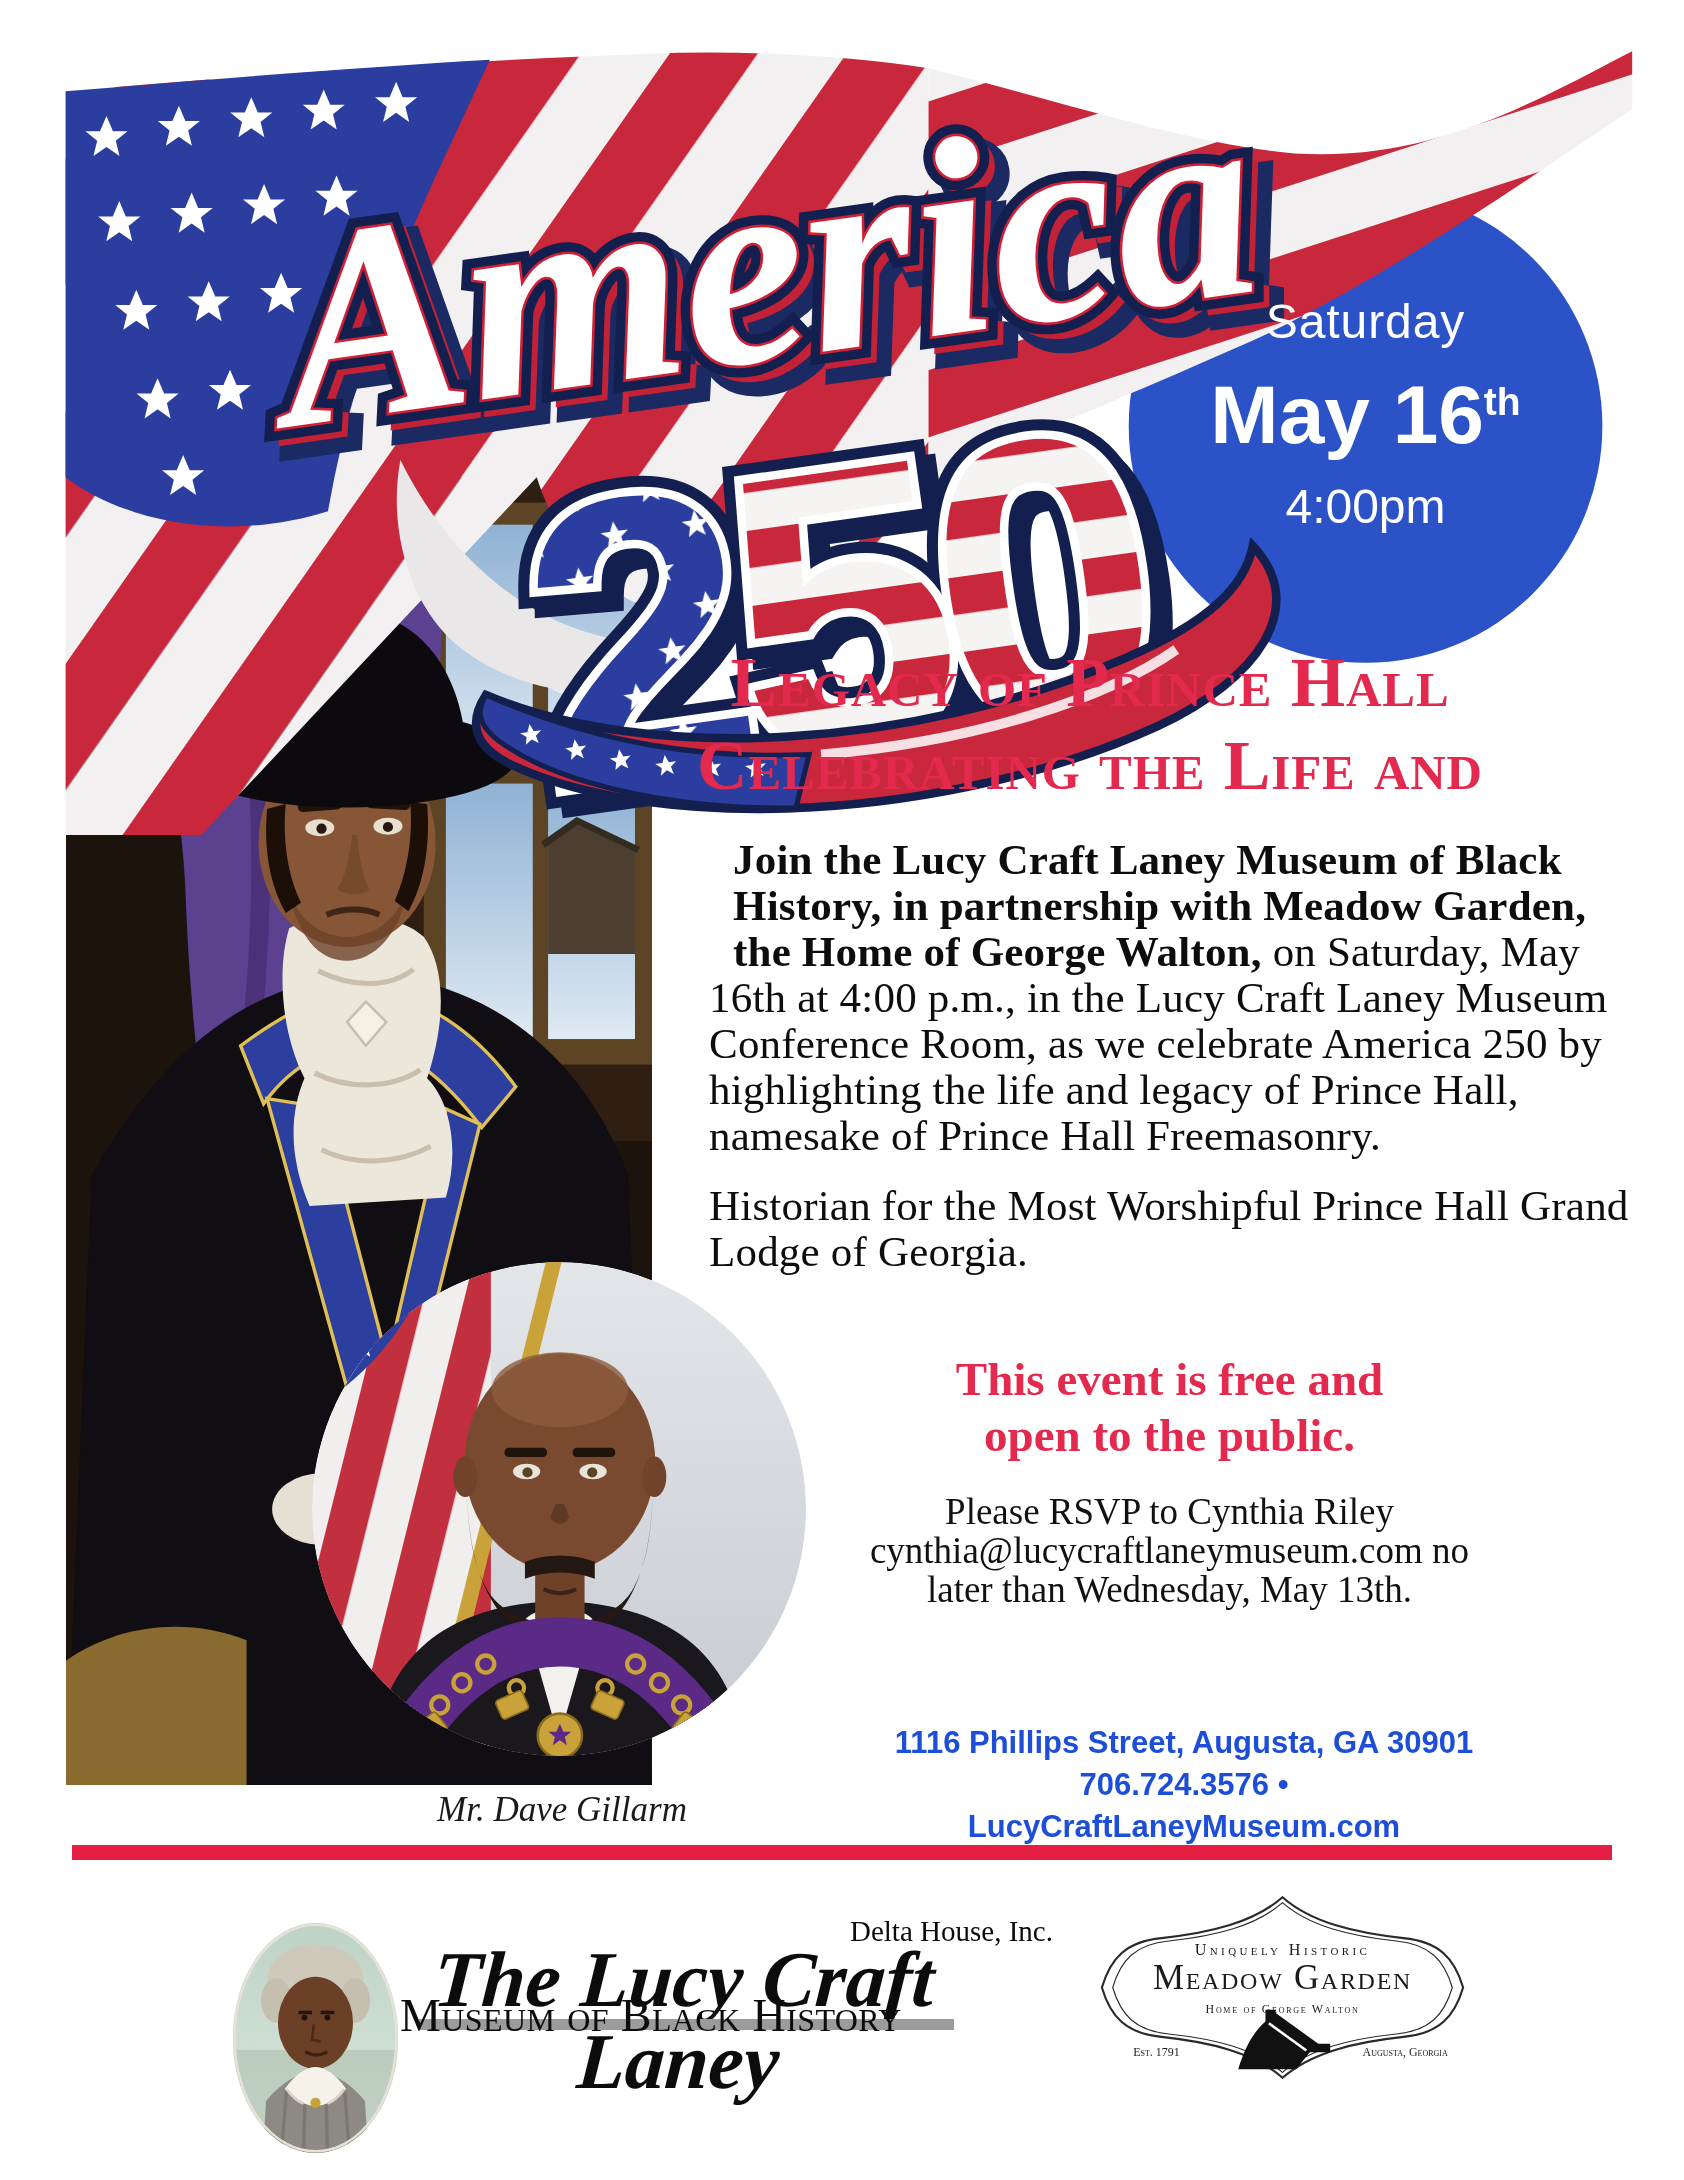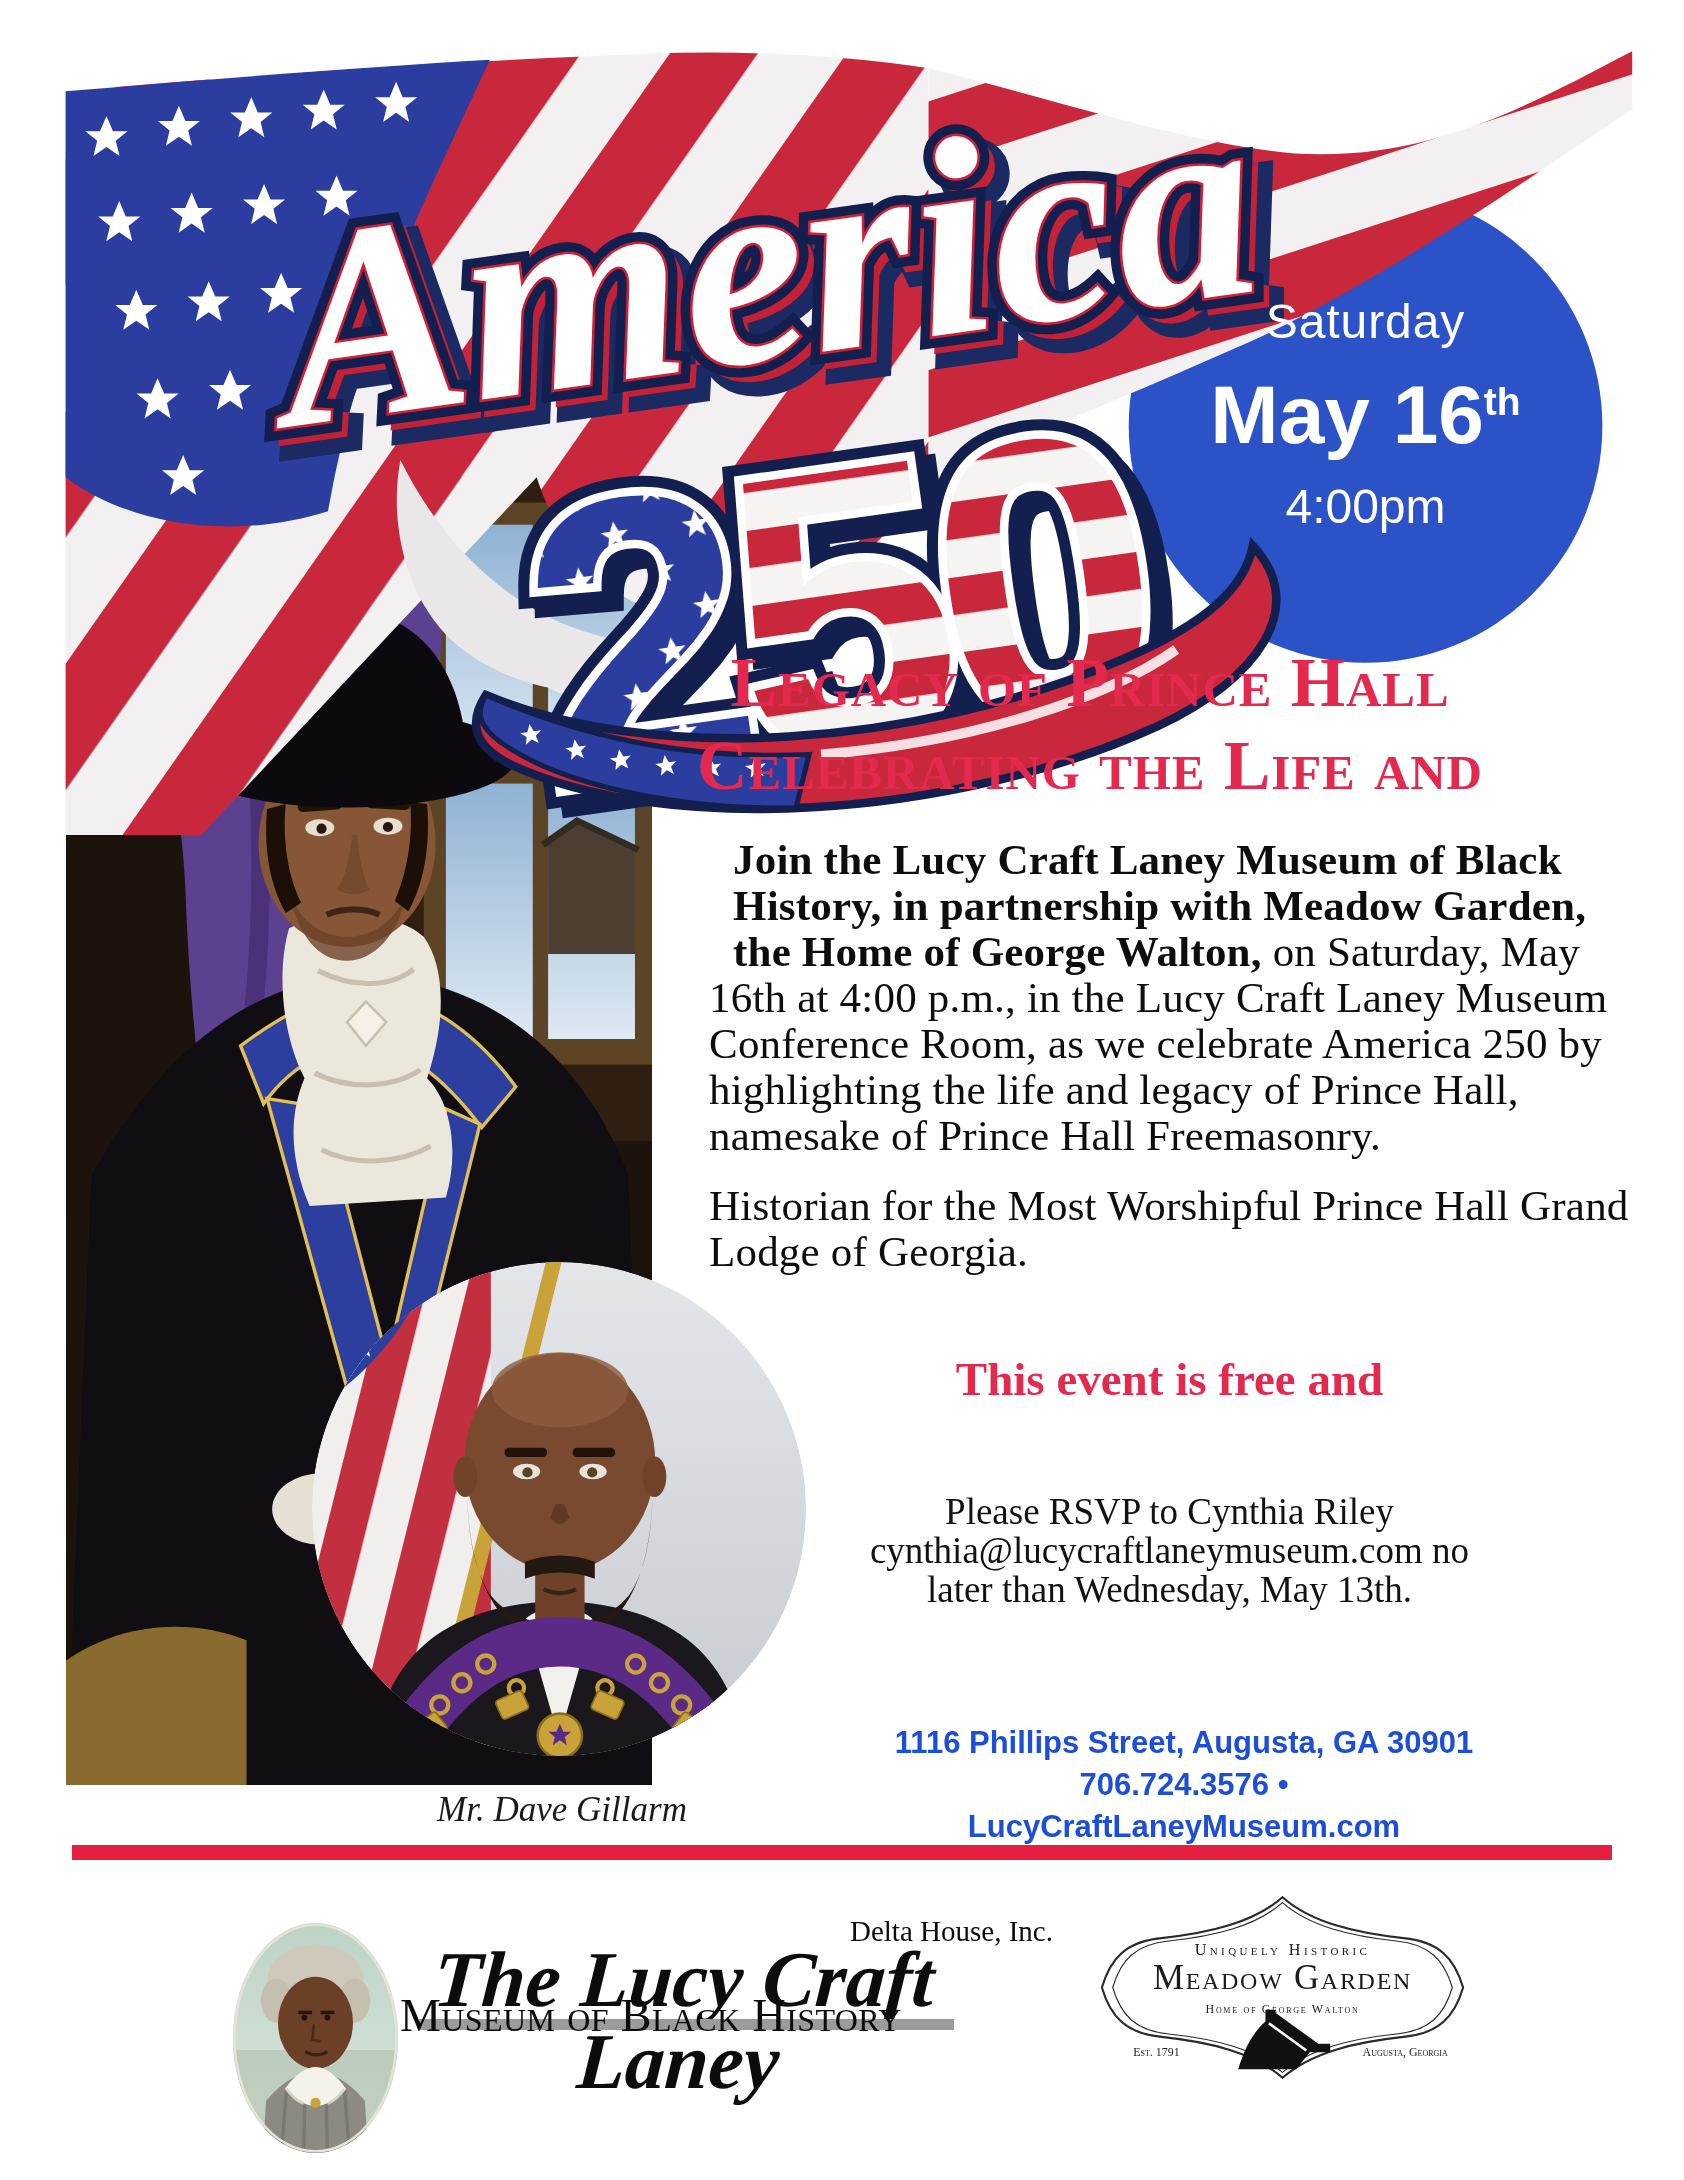--- a/index.html
+++ b/index.html
@@ -247,20 +247,21 @@
     <div class="ln"><span>highlighting the life and legacy of Prince Hall,</span></div>
     <div class="ln"><span>namesake of Prince Hall Freemasonry.</span></div>
     <div class="para2">
       <div class="ln"><span>Historian for the Most Worshipful Prince Hall Grand</span></div>
       <div class="ln"><span>Lodge of Georgia.</span></div>
     </div>
   </div>
 
   <div class="abs free-block">
     <div>This event is free and</div>
+    <div>open to the public.</div>
   </div>
 
   <div class="abs rsvp-block">
     <div>Please RSVP to Cynthia Riley</div>
     <div>cynthia@lucycraftlaneymuseum.com no</div>
     <div>later than Wednesday, May 13th.</div>
   </div>
 
   <div class="abs addr-block">
     <div>1116 Phillips Street, Augusta, GA 30901</div>

